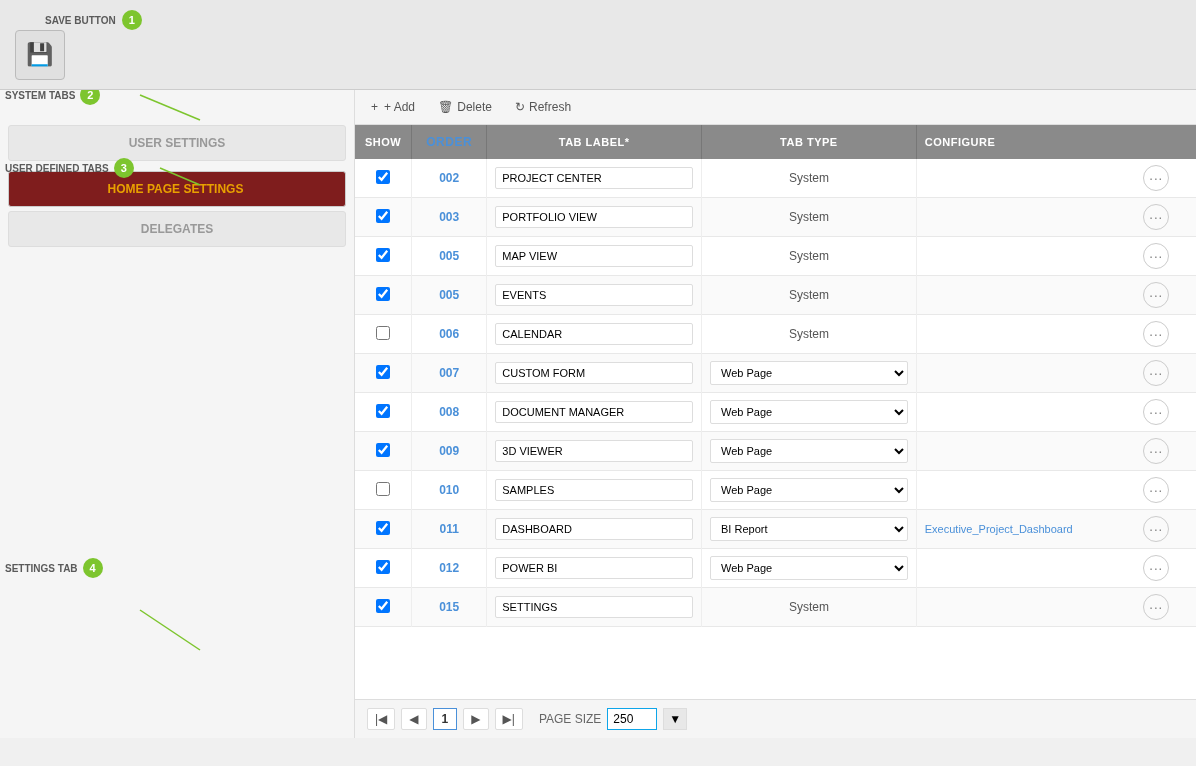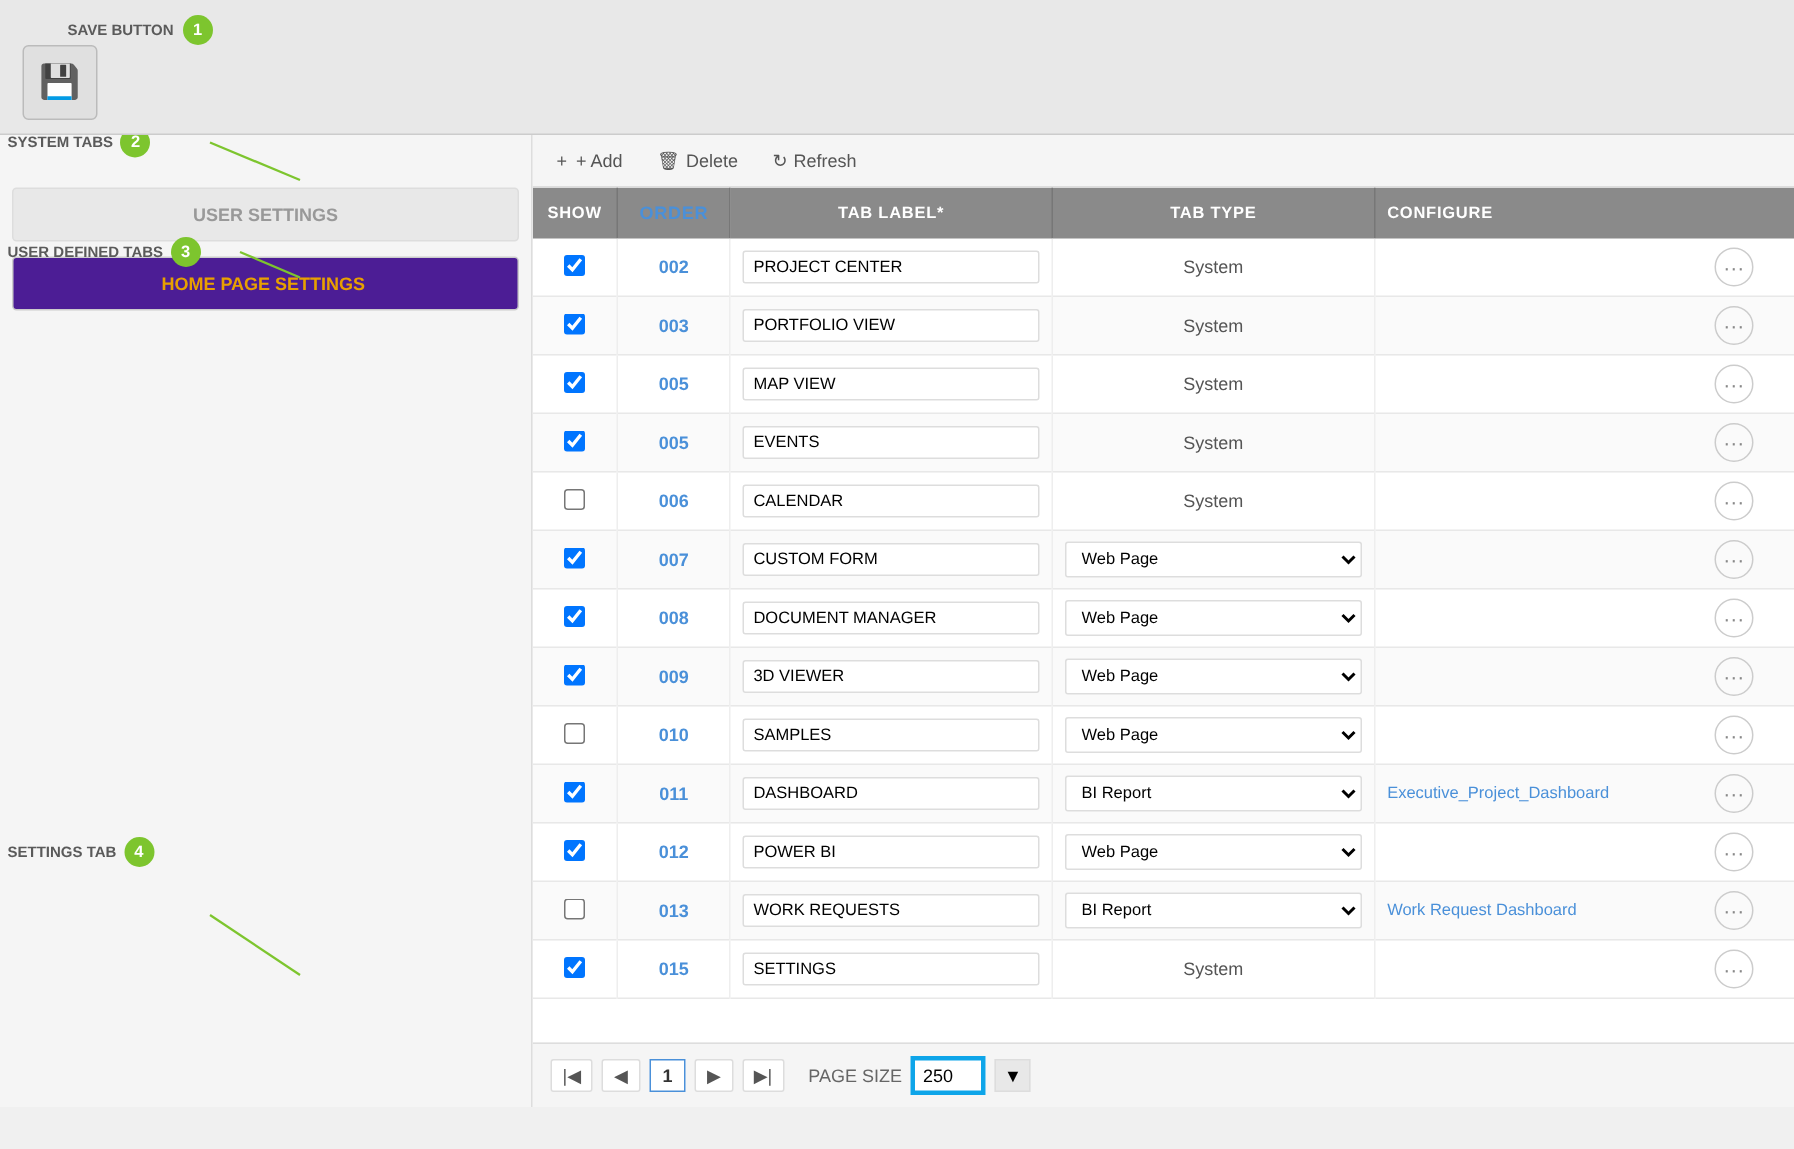--- a/index.html
+++ b/index.html
@@ -47,21 +47,21 @@
       margin: 4px 8px;
       padding: 10px 15px;
       border-radius: 3px;
       cursor: pointer;
       font-size: 12px;
       font-weight: bold;
       text-align: center;
       border: 1px solid #ddd;
     }
     .sidebar-tab.active {
-      background: #4c1d95;
+      background: #7f1d1d;
       color: #e8a000;
       border-color: #ccc;
       padding-left: 12px;
     }
     .sidebar-tab.inactive {
       background: #e8e8e8;
       color: #999;
     }
 
     
@@ -177,21 +177,21 @@
       border: 1px solid #4a90d9;
       background: white;
       padding: 3px 8px;
       font-size: 12px;
       color: #333;
       font-weight: bold;
     }
     .page-size-label { margin-left: 10px; color: #666; }
     .page-size-input {
       width: 50px;
-      border: 3px solid #0ea5e9;
+      border: 1px solid #0ea5e9;
       padding: 3px 5px;
       font-size: 12px;
     }
     .page-size-select-btn {
       border: 1px solid #ddd;
       background: #e8e8e8;
       padding: 3px 5px;
       cursor: pointer;
       font-size: 12px;
     }
@@ -233,20 +233,25 @@
         <span style="font-size:10px; font-weight:bold; color:#5a5a5a;">USER DEFINED TABS</span>
         <span style="background:#7dc52e; color:white; border-radius:50%; width:20px; height:20px; display:inline-flex; align-items:center; justify-content:center; font-size:11px; font-weight:bold;">3</span>
       </div>
 
       <div style="margin-top:10px;">
         <div class="sidebar-tab active">
           <span>HOME PAGE SETTINGS</span>
         </div>
       </div>
 
+      <div style="margin-top:4px;">
+        <div class="sidebar-tab inactive">
+          <span>DELEGATES</span>
+        </div>
+      </div>
 
       <div style="position:absolute; bottom:160px; left:5px; display:flex; align-items:center; gap:5px; z-index:10; pointer-events:none;">
         <span style="font-size:10px; font-weight:bold; color:#5a5a5a;">SETTINGS TAB</span>
         <span style="background:#7dc52e; color:white; border-radius:50%; width:20px; height:20px; display:inline-flex; align-items:center; justify-content:center; font-size:11px; font-weight:bold;">4</span>
       </div>
 
       <svg style="position:absolute; top:0; left:0; width:355px; height:100%; pointer-events:none; overflow:visible;">
 
         <line x1="140" y1="5" x2="200" y2="30" stroke="#7dc52e" stroke-width="1.5"></line>
 
@@ -389,30 +394,20 @@
                 <td class="col-show"><input type="checkbox" checked="" style=""></td>
                 <td class="col-order" style="color: rgb(74, 144, 217); font-weight: bold;">012</td>
                 <td class="col-label"><input type="text" class="tab-label-input" value="POWER BI" style=""></td>
                 <td class="col-type"><select class="type-select"><option value="System">System</option><option value="Web Page" selected="">Web Page</option><option value="BI Report">BI Report</option></select></td>
                 <td class="col-configure" style="display: flex; align-items: center; justify-content: space-between; padding: 6px 8px;">
                   <span class="configure-text"></span>
                   <button class="configure-btn">···</button>
                 </td>
               </tr>
               <tr>
-                <td class="col-show"><input type="checkbox" style=""></td>
-                <td class="col-order" style="color: rgb(74, 144, 217); font-weight: bold;">013</td>
-                <td class="col-label"><input type="text" class="tab-label-input" value="WORK REQUESTS" style=""></td>
-                <td class="col-type"><select class="type-select"><option value="System">System</option><option value="Web Page">Web Page</option><option value="BI Report" selected="">BI Report</option></select></td>
-                <td class="col-configure" style="display: flex; align-items: center; justify-content: space-between; padding: 6px 8px;">
-                  <span class="configure-text">Work Request Dashboard</span>
-                  <button class="configure-btn">···</button>
-                </td>
-              </tr>
-              <tr>
                 <td class="col-show"><input type="checkbox" checked="" style=""></td>
                 <td class="col-order" style="color: rgb(74, 144, 217); font-weight: bold;">015</td>
                 <td class="col-label"><input type="text" class="tab-label-input" value="SETTINGS" style=""></td>
                 <td class="col-type"><span class="type-text">System</span></td>
                 <td class="col-configure" style="display: flex; align-items: center; justify-content: space-between; padding: 6px 8px;">
                   <span class="configure-text"></span>
                   <button class="configure-btn">···</button>
                 </td>
               </tr>
             </tbody>

